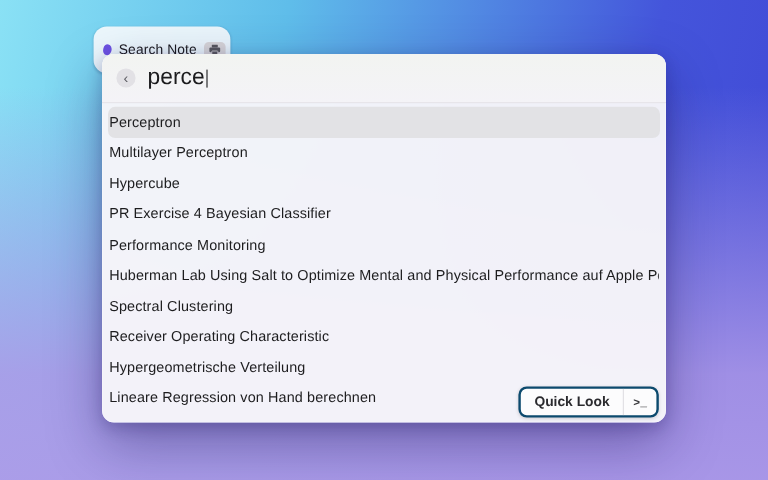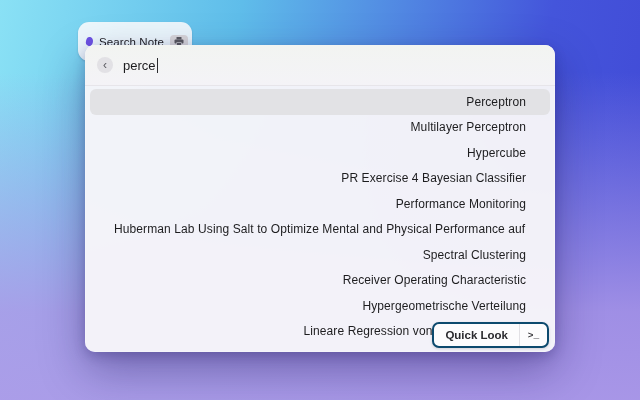--- a/index.html
+++ b/index.html
@@ -46,28 +46,28 @@
     padding: 0 12px; border-bottom: 1px solid #e7e5ea;
     background: linear-gradient(to bottom, #f2f4f1, #f4f3f7);
   }
   .back-btn {
     width: 16px; height: 16px; border-radius: 50%; background: #e2e1e5;
     display: flex; align-items: center; justify-content: center;
     color: #5c5c62; font-size: 12px; line-height: 1; cursor: pointer;
     padding-bottom: 1px; box-sizing: border-box;
   }
   .query-wrap { display: flex; align-items: center; }
-  .query-text { font-size: 13px; color: #1c1c1e; }
+  .query-text { font-size: 19px; color: #1c1c1e; }
   .caret { width: 1.5px; height: 15px; background: #2b2b2e; margin-left: 1px; }
 
   
   .results { padding: 3px 5px 0 5px; }
   .row {
     height: 25.5px; display: flex; align-items: center;
-    border-radius: 6px; padding: 0 24px; cursor: pointer; justify-content: flex-end;
+    border-radius: 6px; padding: 0 1px; cursor: pointer;
   }
   .row.selected { background: #e2e2e5; }
   .row-label {
     font-size: 12px; color: #1d1d1f; white-space: nowrap;
     overflow: hidden; text-overflow: clip; letter-spacing: .1px;
   }
 
   
   .ql-pill {
     position: absolute; right: 6px; bottom: 4px; height: 22px;

